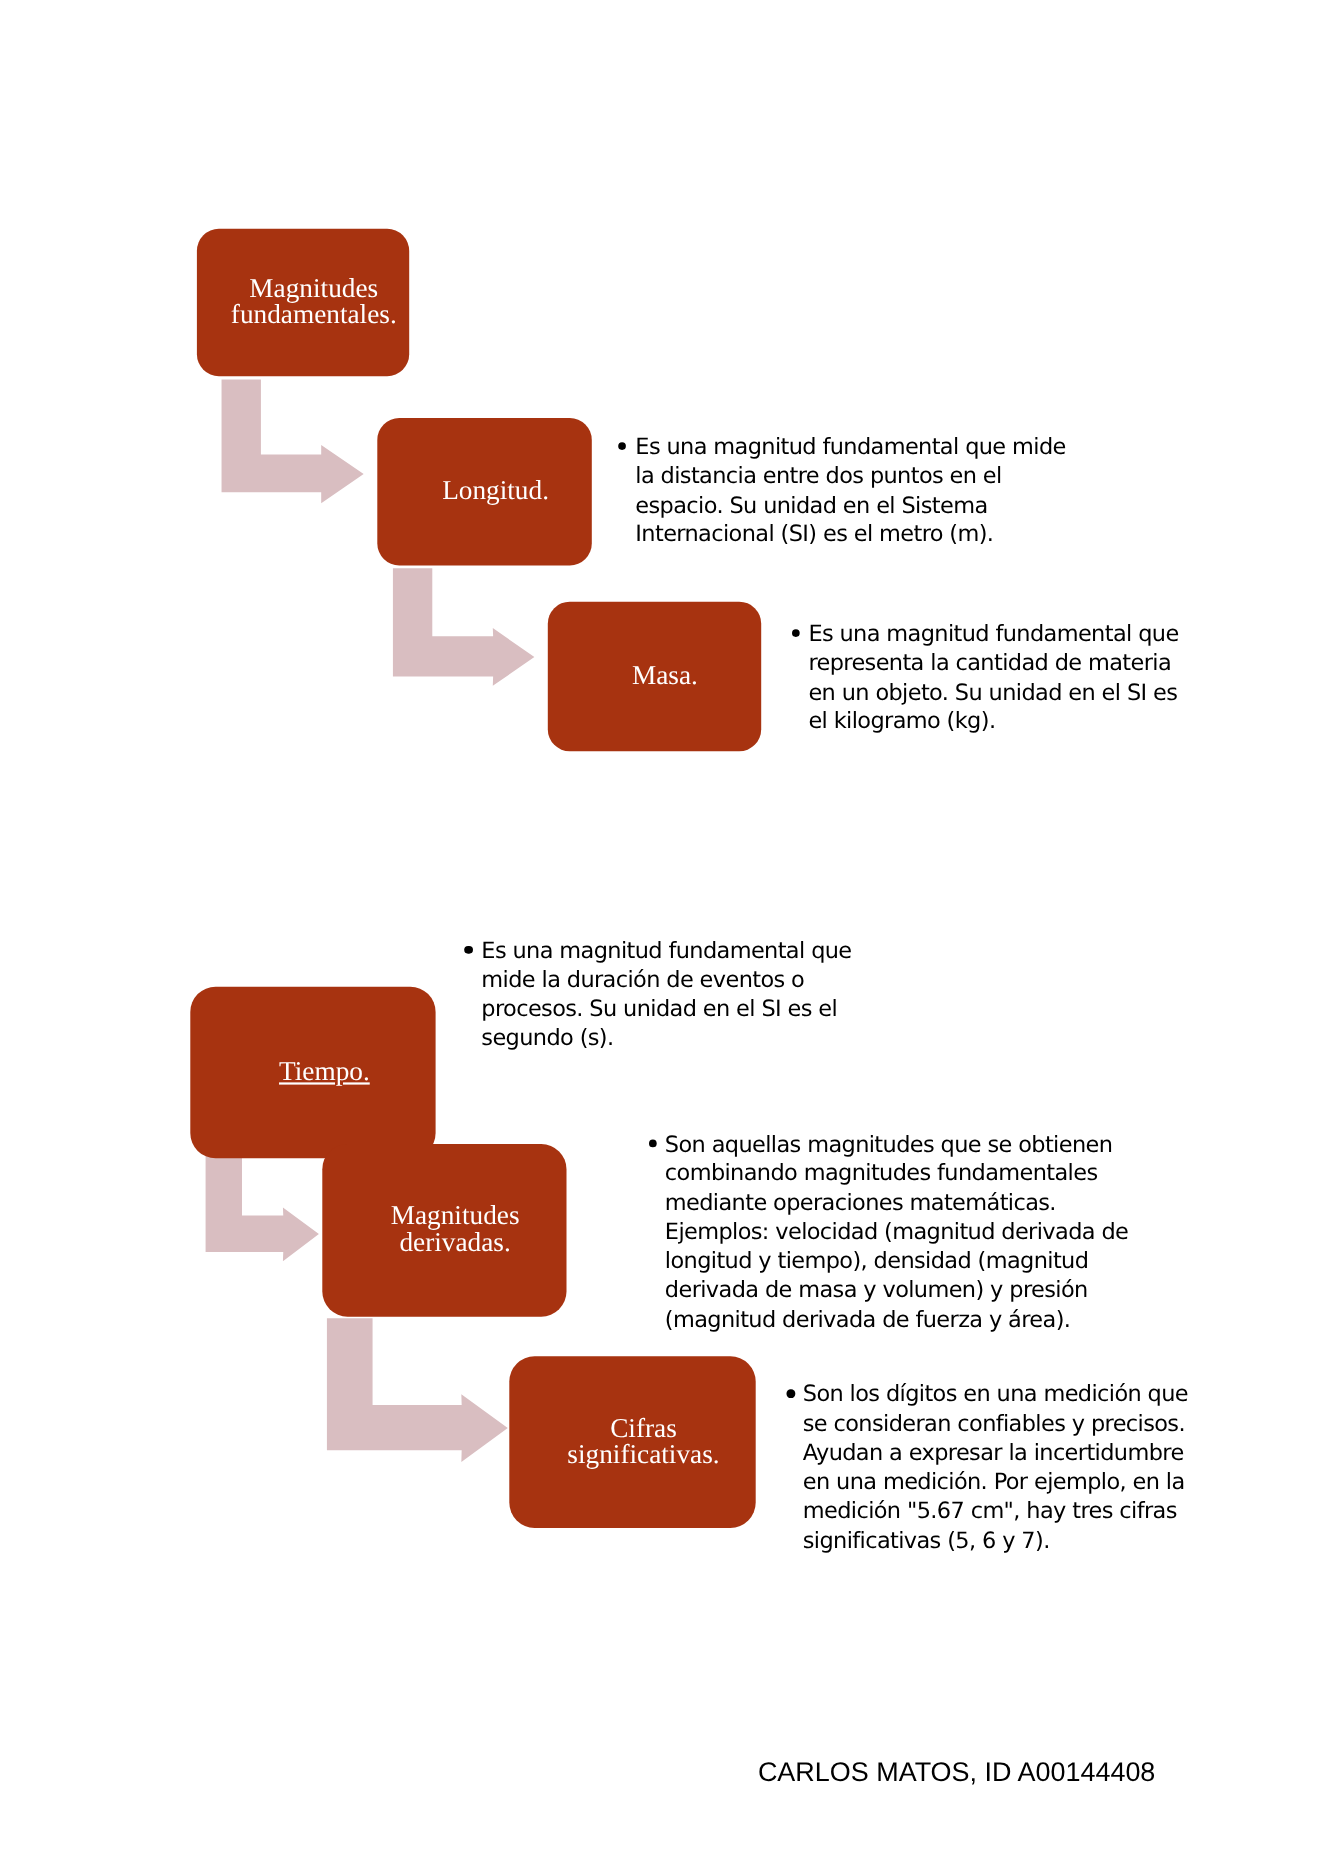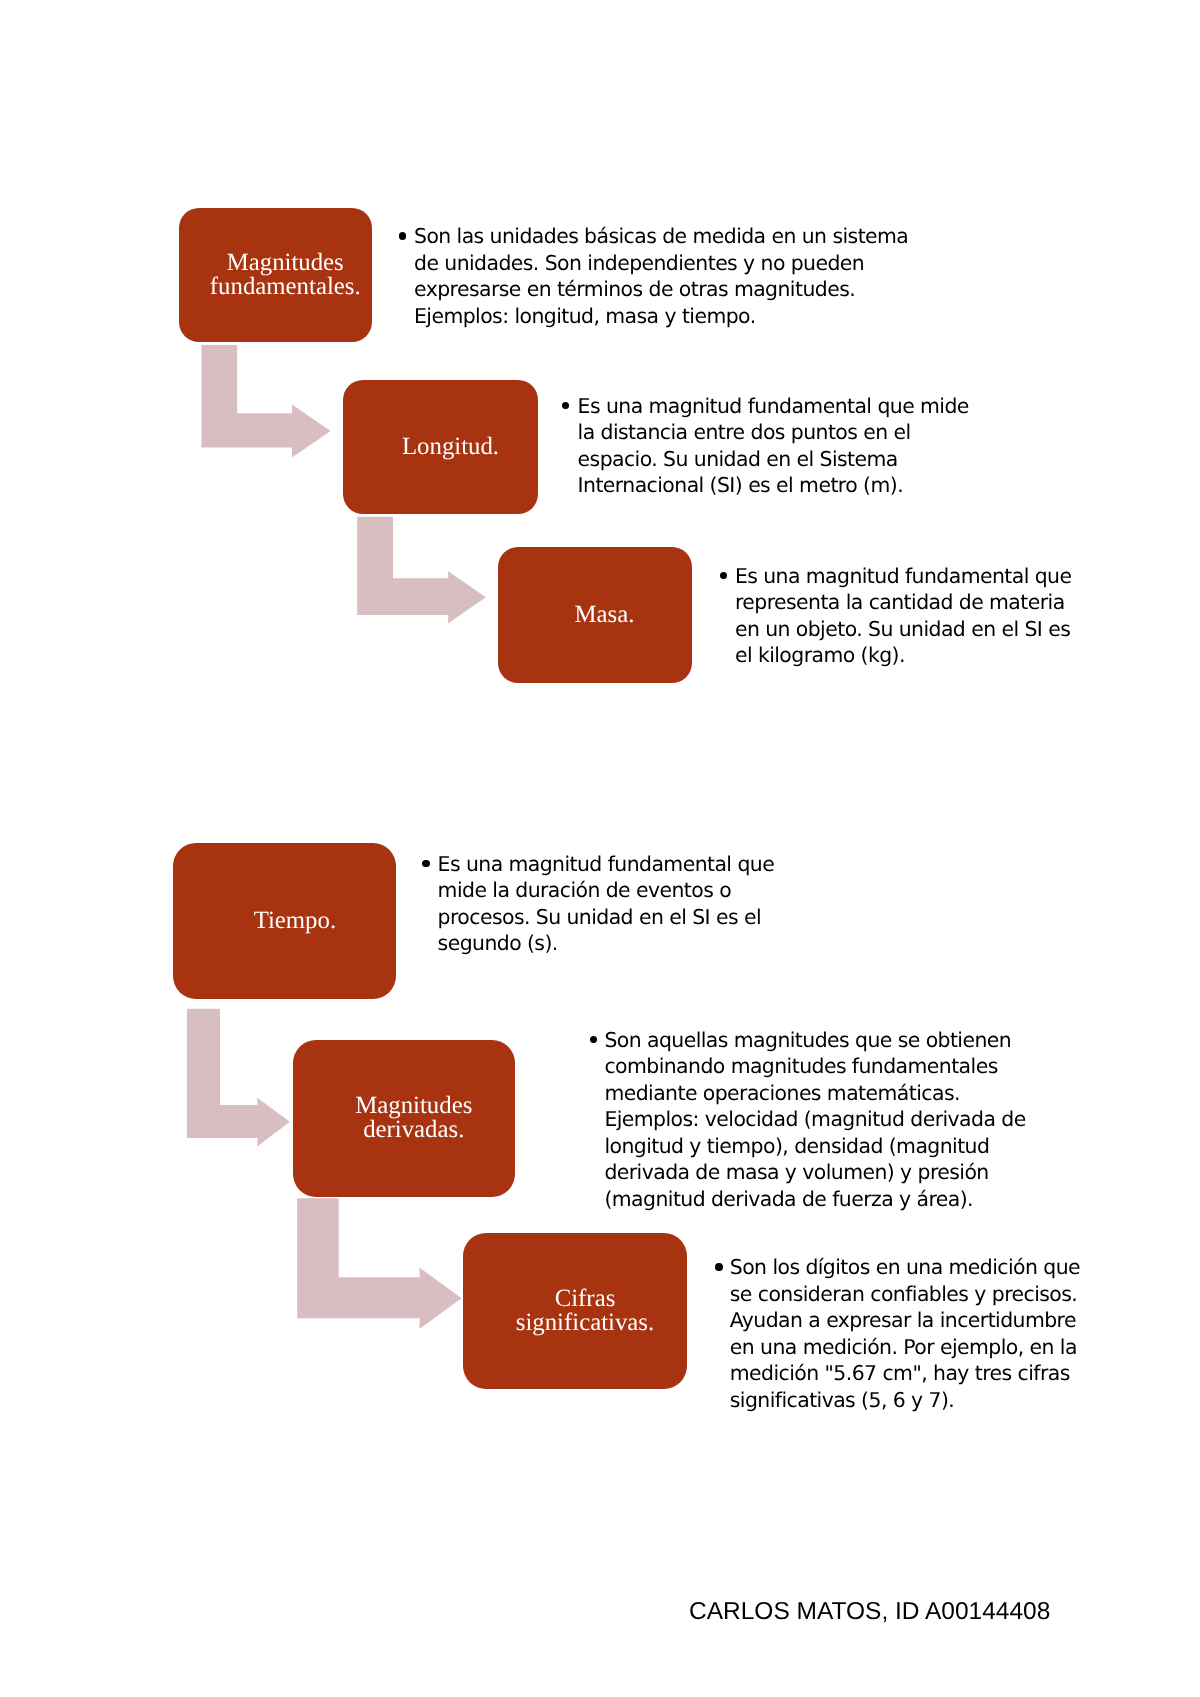--- a/index.html
+++ b/index.html
@@ -35,36 +35,32 @@
   <div class="node" style="left:178.5px;top:207.5px;width:193.5px;height:134.5px;">
     <span>Magnitudes
 fundamentales.</span>
   </div>
   <div class="node" style="left:343px;top:379.6px;width:195px;height:134px;">
     <span>Longitud.</span>
   </div>
   <div class="node" style="left:497.5px;top:547px;width:194px;height:135.5px;">
     <span>Masa.</span>
   </div>
-  <div class="node big" style="left:173.4px;top:843px;width:223px;height:156px;">
+  <div class="node big" style="left:173.4px;top:897px;width:223px;height:156px;text-decoration:underline;">
     <span>Tiempo.</span>
   </div>
   <div class="node big" style="left:292.5px;top:1040.3px;width:222.5px;height:156.3px;">
     <span>Magnitudes
 derivadas.</span>
   </div>
   <div class="node big" style="left:463.1px;top:1233.3px;width:223.8px;height:156px;">
     <span>Cifras
 significativas.</span>
   </div>
 
-  <div class="bul" style="left:414.00px;top:223.2px;width:511px;">
-    <span class="dot" style="left:-15.40px;top:9.0px;"></span>
-    <span class="txt">Son las unidades básicas de medida en un sistema de unidades. Son independientes y no pueden expresarse en términos de otras magnitudes. Ejemplos: longitud, masa y tiempo.</span>
-  </div>
   <div class="bul" style="left:577.60px;top:392.7px;width:403px;">
     <span class="dot" style="left:-15.90px;top:9.0px;"></span>
     <span class="txt">Es una magnitud fundamental que mide la distancia entre dos puntos en el espacio. Su unidad en el Sistema Internacional (SI) es el metro (m).</span>
   </div>
   <div class="bul" style="left:734.90px;top:562.7px;width:349px;">
     <span class="dot" style="left:-15.20px;top:9.0px;"></span>
     <span class="txt">Es una magnitud fundamental que representa la cantidad de materia en un objeto. Su unidad en el SI es el kilogramo (kg).</span>
   </div>
   <div class="bul" style="left:437.60px;top:850.9px;width:364px;">
     <span class="dot" style="left:-15.60px;top:9.0px;"></span>

